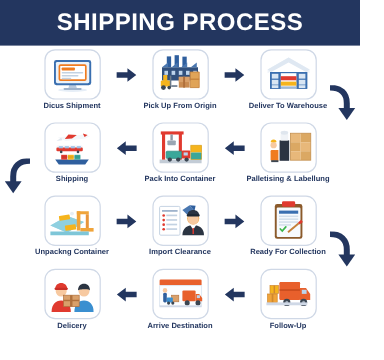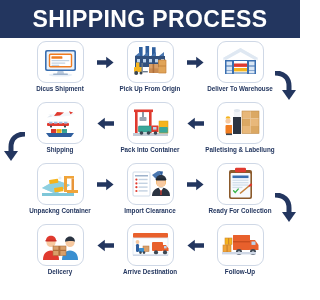--- a/index.html
+++ b/index.html
@@ -14,21 +14,21 @@
   
   .header {
     height:38px;
     background:#23365f;
     display:flex;
     align-items:center;
     justify-content:center;
   }
   .header-title {
     color:#ffffff;
-    font-size:23px;
+    font-size:20px;
     font-weight:bold;
     letter-spacing:.4px;
   }
 
   
   .flow { padding:3px 0 0 0; }
   .row {
     display:flex;
     align-items:flex-start;
     justify-content:center;

